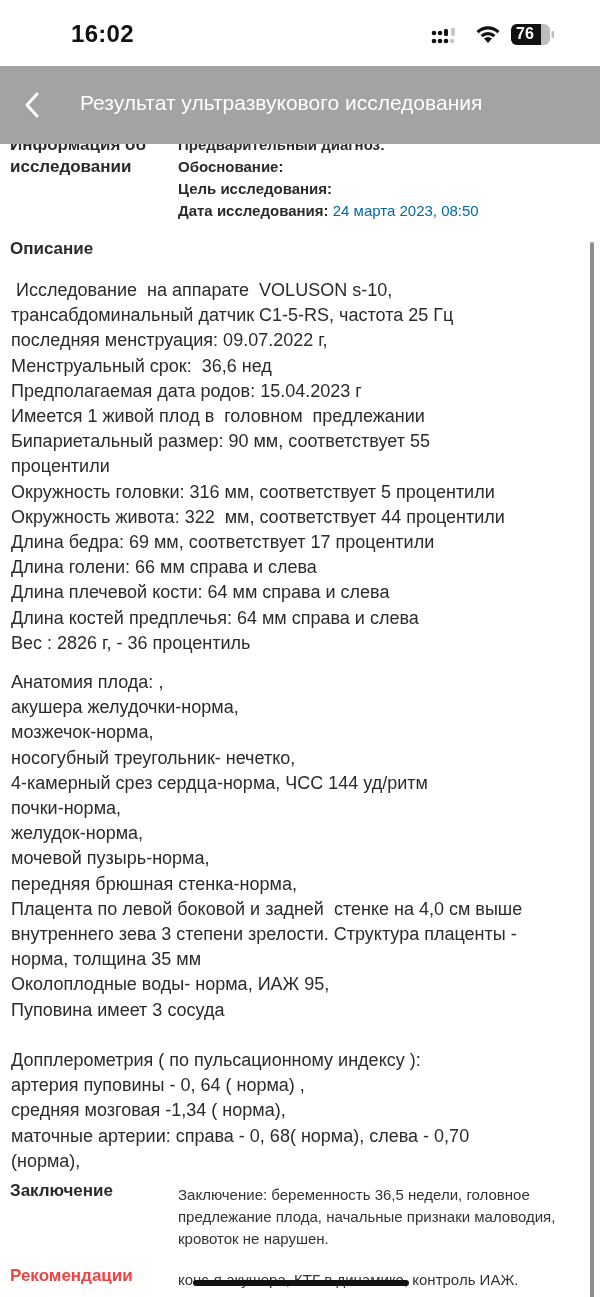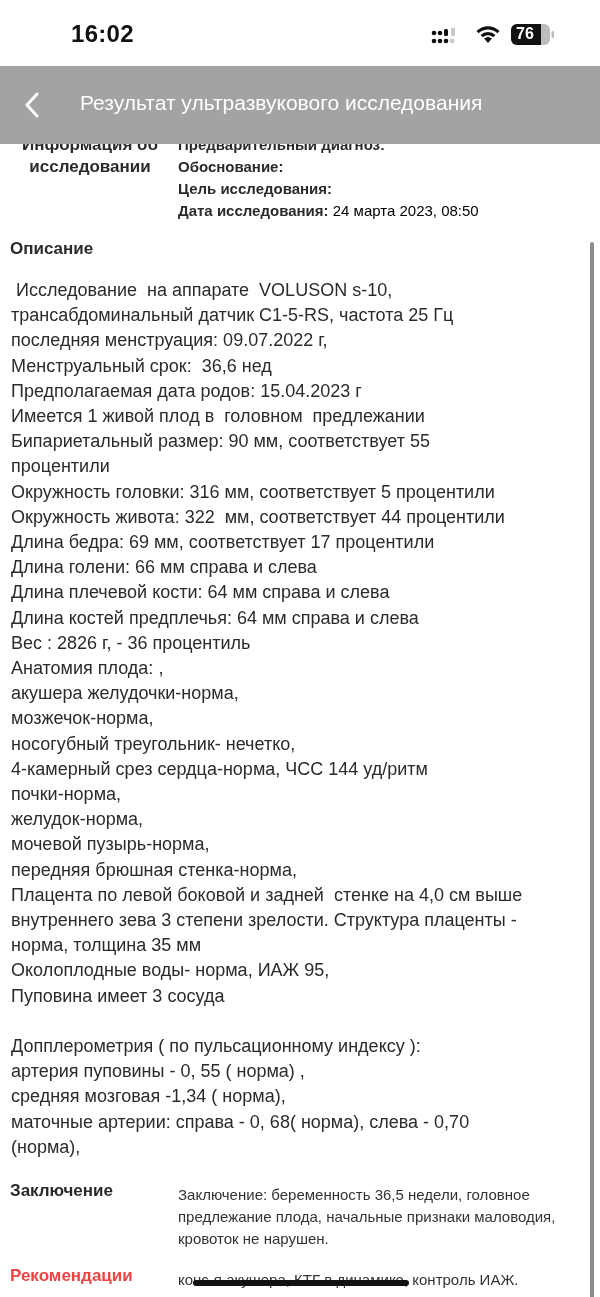--- a/index.html
+++ b/index.html
@@ -12,26 +12,26 @@
   .wifi { position: absolute; left: 475px; top: 24px; width: 26px; height: 20px; }
   .battery { position: absolute; left: 511px; top: 24px; width: 44px; height: 21px; }
 
   .header { position: absolute; top: 66px; left: 0; width: 600px; height: 78px; background: #a3a3a3; z-index: 5; }
   .back-btn { position: absolute; left: 14px; top: 20px; width: 36px; height: 38px; display: flex; align-items: center; justify-content: center; }
   .header-title { position: absolute; left: 80px; top: 25px; font-size: 21px; color: #ffffff; white-space: nowrap; font-family: "Liberation Sans", sans-serif; }
 
   .content { position: absolute; top: 0; left: 0; width: 600px; height: 1297px; overflow: hidden; }
 
   .info-section { position: absolute; left: 0; width: 600px; top: 128px; }
-  .section-label { position: absolute; left: 10px; font-size: 17px; font-weight: bold; color: #2a2a2a; line-height: 22px; text-align: center; }
+  .section-label { position: absolute; left: 10px; font-size: 17px; font-weight: bold; color: #2a2a2a; line-height: 22px; }
   .info-label { top: 6px; width: 160px; }
   .info-fields { position: absolute; left: 178px; top: 6px; font-size: 15px; line-height: 22px; color: #2a2a2a; }
   .info-field { white-space: nowrap; }
   .info-field .k { font-weight: bold; }
-  .info-field .v { font-weight: normal; color: #000000; }
+  .info-field .v { font-weight: normal; color: #0369a1; }
 
   .desc-title { position: absolute; left: 10px; top: 239px; font-size: 17px; font-weight: bold; color: #2a2a2a; }
 
   .desc-body { position: absolute; left: 11px; top: 278px; width: 578px; font-size: 18px; line-height: 25.2px; color: #2b2b2b; }
   .desc-line { white-space: pre-wrap; }
 
   .scrollbar { position: absolute; left: 590px; top: 242px; width: 4px; height: 1060px; background: #8d8d8d; border-radius: 2px; }
 
   .conclusion-label { position: absolute; left: 10px; top: 1181px; font-size: 17px; font-weight: bold; color: #2a2a2a; }
   .conclusion-text { position: absolute; left: 178px; top: 1184px; width: 400px; font-size: 15px; line-height: 22px; color: #333; }
@@ -92,37 +92,37 @@
       <div class="desc-line" style="min-height: 25.2px;">Имеется 1 живой плод в  головном  предлежании</div>
       <div class="desc-line" style="min-height: 25.2px;">Бипариетальный размер: 90 мм, соответствует 55</div>
       <div class="desc-line" style="min-height: 25.2px;">процентили</div>
       <div class="desc-line" style="min-height: 25.2px;">Окружность головки: 316 мм, соответствует 5 процентили</div>
       <div class="desc-line" style="min-height: 25.2px;">Окружность живота: 322  мм, соответствует 44 процентили</div>
       <div class="desc-line" style="min-height: 25.2px;">Длина бедра: 69 мм, соответствует 17 процентили</div>
       <div class="desc-line" style="min-height: 25.2px;">Длина голени: 66 мм справа и слева</div>
       <div class="desc-line" style="min-height: 25.2px;">Длина плечевой кости: 64 мм справа и слева</div>
       <div class="desc-line" style="min-height: 25.2px;">Длина костей предплечья: 64 мм справа и слева</div>
       <div class="desc-line" style="min-height: 25.2px;">Вес : 2826 г, - 36 процентиль</div>
-      <div class="desc-line" style="min-height: 25.2px;">Анатомия плода: ,</div>
+      <div class="desc-line" style="min-height: 25.2px; margin-top: 14px;">Анатомия плода: ,</div>
       <div class="desc-line" style="min-height: 25.2px;">акушера желудочки-норма,</div>
       <div class="desc-line" style="min-height: 25.2px;">мозжечок-норма,</div>
       <div class="desc-line" style="min-height: 25.2px;">носогубный треугольник- нечетко,</div>
       <div class="desc-line" style="min-height: 25.2px;">4-камерный срез сердца-норма, ЧСС 144 уд/ритм</div>
       <div class="desc-line" style="min-height: 25.2px;">почки-норма,</div>
       <div class="desc-line" style="min-height: 25.2px;">желудок-норма,</div>
       <div class="desc-line" style="min-height: 25.2px;">мочевой пузырь-норма,</div>
       <div class="desc-line" style="min-height: 25.2px;">передняя брюшная стенка-норма,</div>
       <div class="desc-line" style="min-height: 25.2px;">Плацента по левой боковой и задней  стенке на 4,0 см выше</div>
       <div class="desc-line" style="min-height: 25.2px;">внутреннего зева 3 степени зрелости. Структура плаценты -</div>
       <div class="desc-line" style="min-height: 25.2px;">норма, толщина 35 мм</div>
       <div class="desc-line" style="min-height: 25.2px;">Околоплодные воды- норма, ИАЖ 95,</div>
       <div class="desc-line" style="min-height: 25.2px;">Пуповина имеет 3 сосуда</div>
       <div class="desc-line" style="min-height: 25.2px;"></div>
       <div class="desc-line" style="min-height: 25.2px;">Допплерометрия ( по пульсационному индексу ):</div>
-      <div class="desc-line" style="min-height: 25.2px;">артерия пуповины - 0, 55 ( норма) ,</div>
+      <div class="desc-line" style="min-height: 25.2px;">артерия пуповины - 0, 64 ( норма) ,</div>
       <div class="desc-line" style="min-height: 25.2px;">средняя мозговая -1,34 ( норма),</div>
       <div class="desc-line" style="min-height: 25.2px;">маточные артерии: справа - 0, 68( норма), слева - 0,70</div>
       <div class="desc-line" style="min-height: 25.2px;">(норма),</div>
     </div>
 
   <div class="scrollbar"></div>
 
   <div class="conclusion-label">Заключение</div>
   <div class="conclusion-text">Заключение: беременность 36,5 недели, головное предлежание  плода, начальные признаки маловодия, кровоток не нарушен.</div>
 

